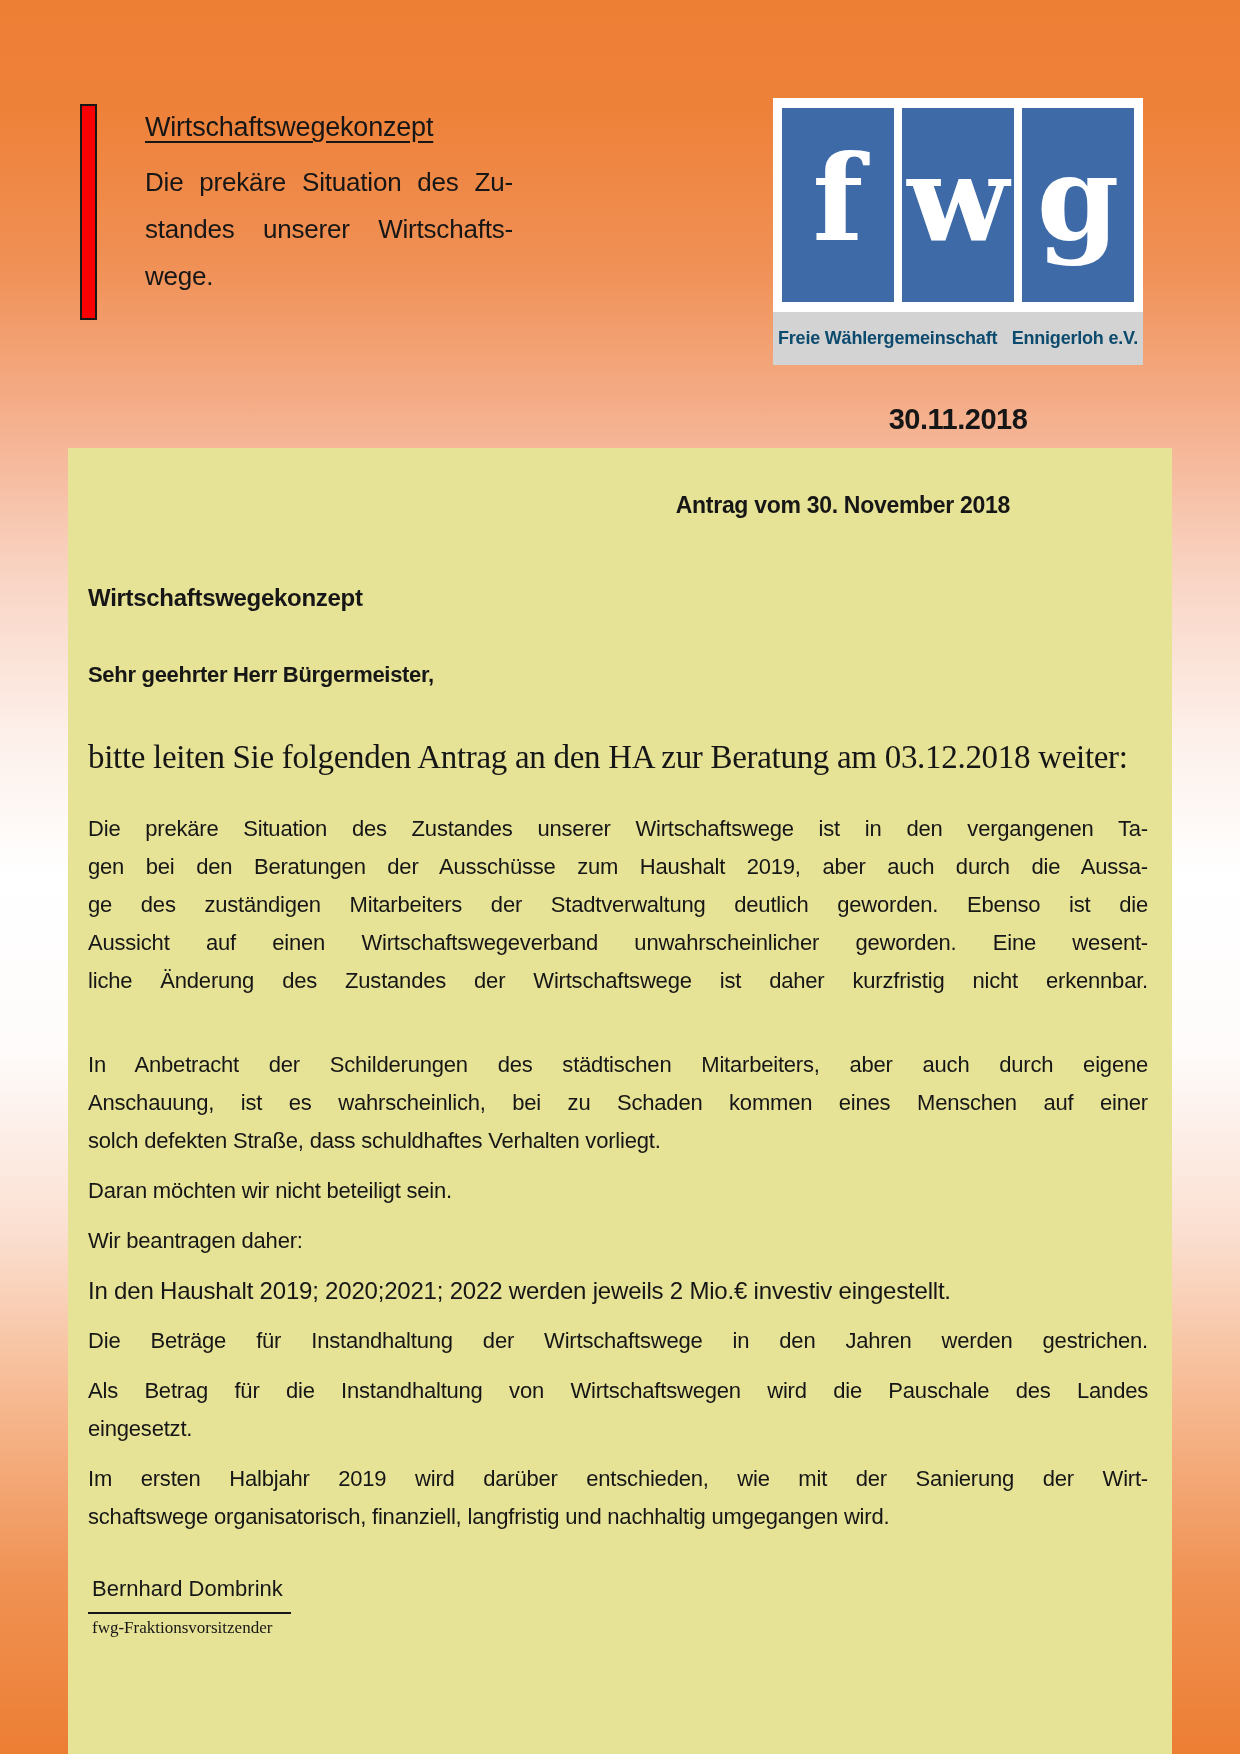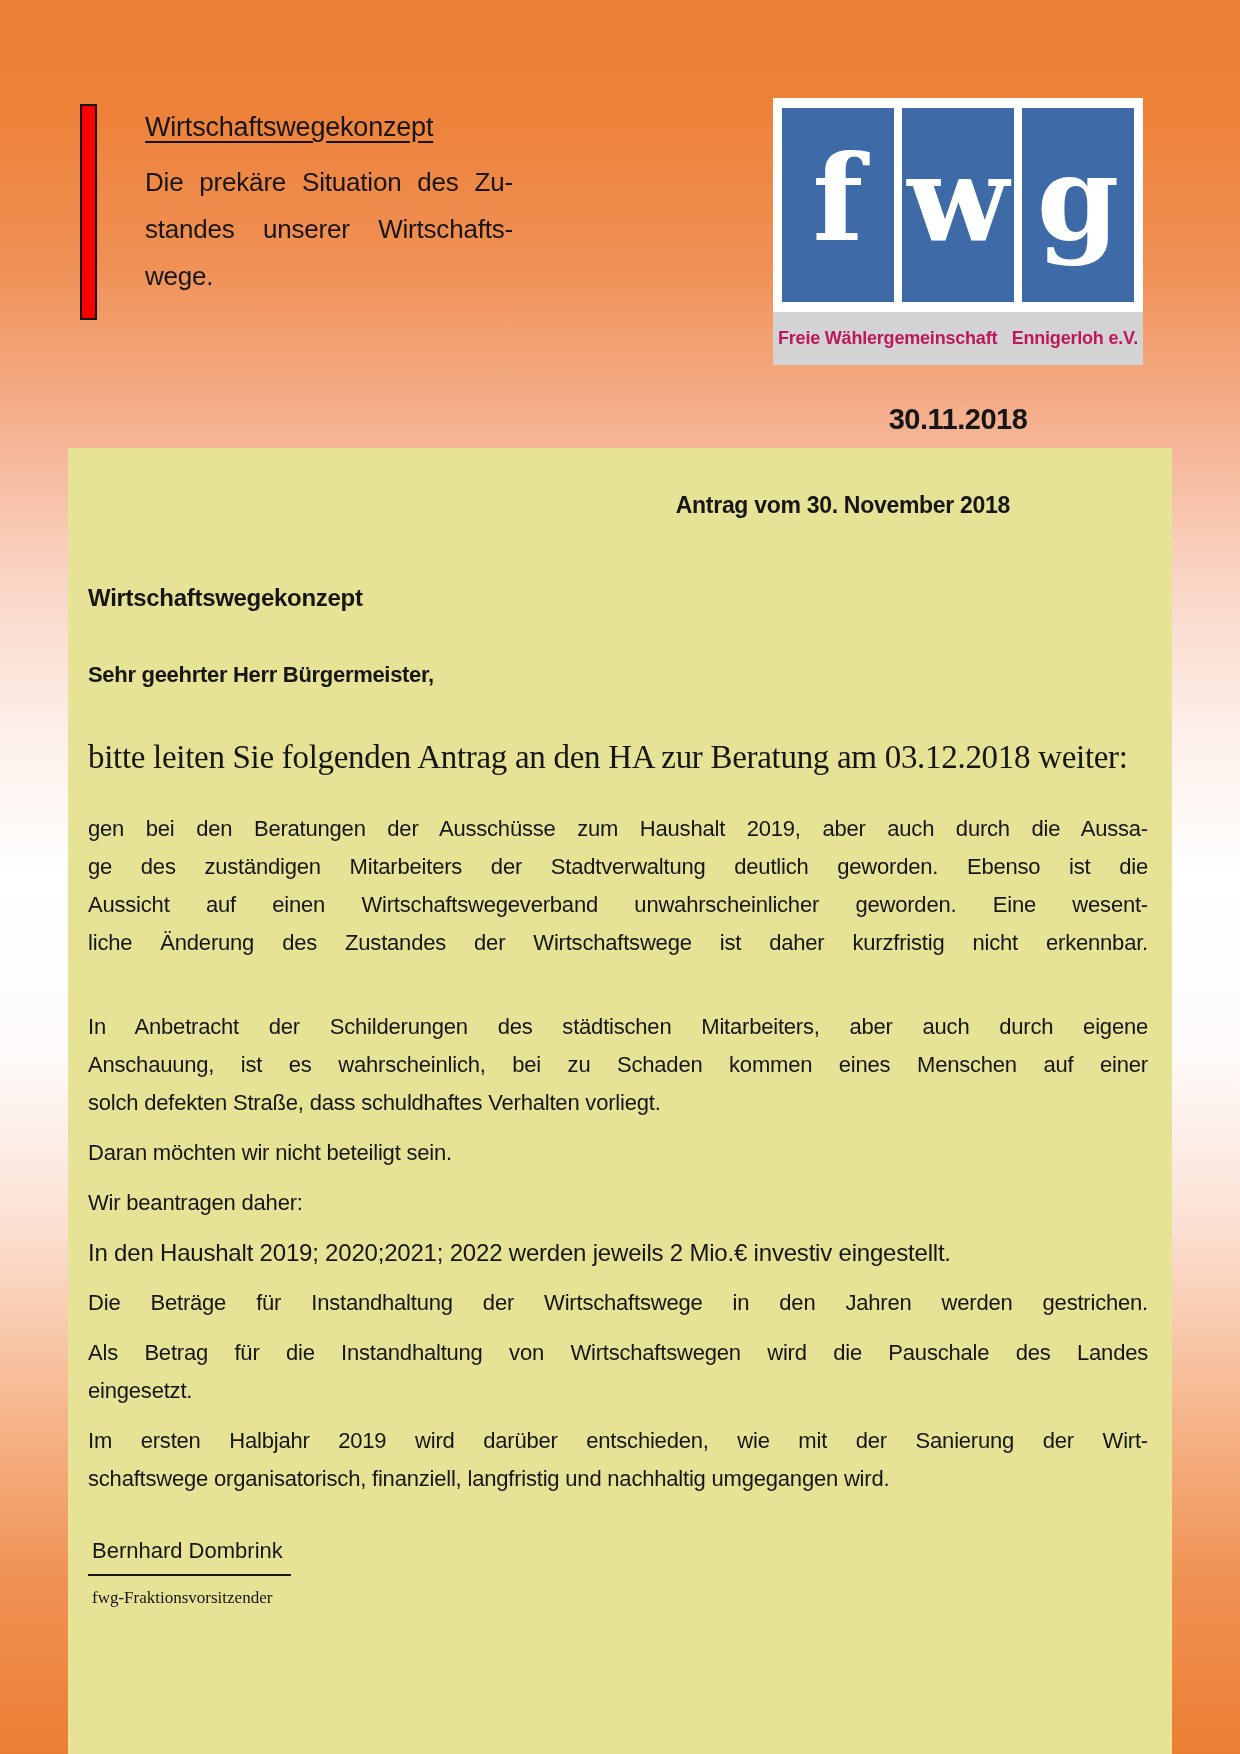--- a/index.html
+++ b/index.html
@@ -32,21 +32,21 @@
   .logo-panel{
     flex:1;background:#3e6ba8;display:flex;align-items:center;justify-content:center;
     overflow:hidden;
   }
   .logo-letter{
     font-family:"DejaVu Serif",serif;font-weight:bold;color:#ffffff;
     font-size:118px;line-height:1;transform:translateY(-6px);
   }
   .logo-caption{
     height:53px;background:#d3d3d3;display:flex;align-items:center;justify-content:center;
-    font-weight:bold;font-size:18px;white-space:pre;letter-spacing:-0.2px;color:#be185d;
+    font-weight:bold;font-size:18px;white-space:pre;letter-spacing:-0.2px;color:#0c4a6e;
   }
   .doc-date{
     position:absolute;left:773px;top:403px;width:370px;text-align:center;
     font-weight:bold;font-size:29px;letter-spacing:-0.5px;
   }
   
   .letter{
     position:absolute;left:68px;top:448px;width:1104px;height:1538px;
     background:#e6e296;box-sizing:border-box;padding:44px 24px 0 20px;
   }
@@ -64,21 +64,21 @@
   .letter-body .para{margin-top:12px;}
   .letter-body .para:first-child{margin-top:0;}
   .letter-body .para.spaced{margin-top:46px;}
   .letter-body .para.large{font-size:24px;}
   .signature{margin-top:40px;}
   .signature-name{
     display:inline-block;font-size:22px;border-bottom:2px solid #161616;
     padding:0 8px 10px 4px;
   }
   .signature-role{
-    margin-top:12px;font-family:"Liberation Serif",serif;font-size:17px;padding-left:4px;
+    margin-top:4px;font-family:"Liberation Serif",serif;font-size:17px;padding-left:4px;
   }
 </style>
 </head>
 <body>
 
 <div class="redbar"></div>
 
 <div class="title-block">
   <div class="doc-title">Wirtschaftswegekonzept</div>
   <div class="subtitle">
@@ -105,20 +105,21 @@
 
 <div class="doc-date">30.11.2018</div>
 
 <div class="letter">
   <div class="letter-date">Antrag vom 30. November 2018</div>
   <div class="letter-subject">Wirtschaftswegekonzept</div>
   <div class="letter-salutation">Sehr geehrter Herr Bürgermeister,</div>
   <div class="letter-intro"> bitte leiten Sie folgenden Antrag an den HA zur Beratung am 03.12.2018 weiter:</div>
   <div class="letter-body">
       <div class="para">
+        <div class="line fill">Die prekäre Situation des Zustandes unserer Wirtschaftswege ist in den vergangenen Ta-</div>
         <div class="line fill">gen bei den Beratungen der Ausschüsse zum Haushalt 2019, aber auch durch die Aussa-</div>
         <div class="line fill">ge des zuständigen Mitarbeiters der Stadtverwaltung deutlich geworden. Ebenso ist die</div>
         <div class="line fill">Aussicht auf einen Wirtschaftswegeverband unwahrscheinlicher geworden. Eine wesent-</div>
         <div class="line fill">liche Änderung des Zustandes der Wirtschaftswege ist daher kurzfristig nicht erkennbar.</div>
       </div>
       <div class="para spaced">
         <div class="line fill">In Anbetracht der Schilderungen des städtischen Mitarbeiters, aber auch durch eigene</div>
         <div class="line fill">Anschauung, ist es wahrscheinlich, bei zu Schaden kommen eines Menschen auf einer</div>
         <div class="line">solch defekten Straße, dass schuldhaftes Verhalten vorliegt.</div>
       </div>

